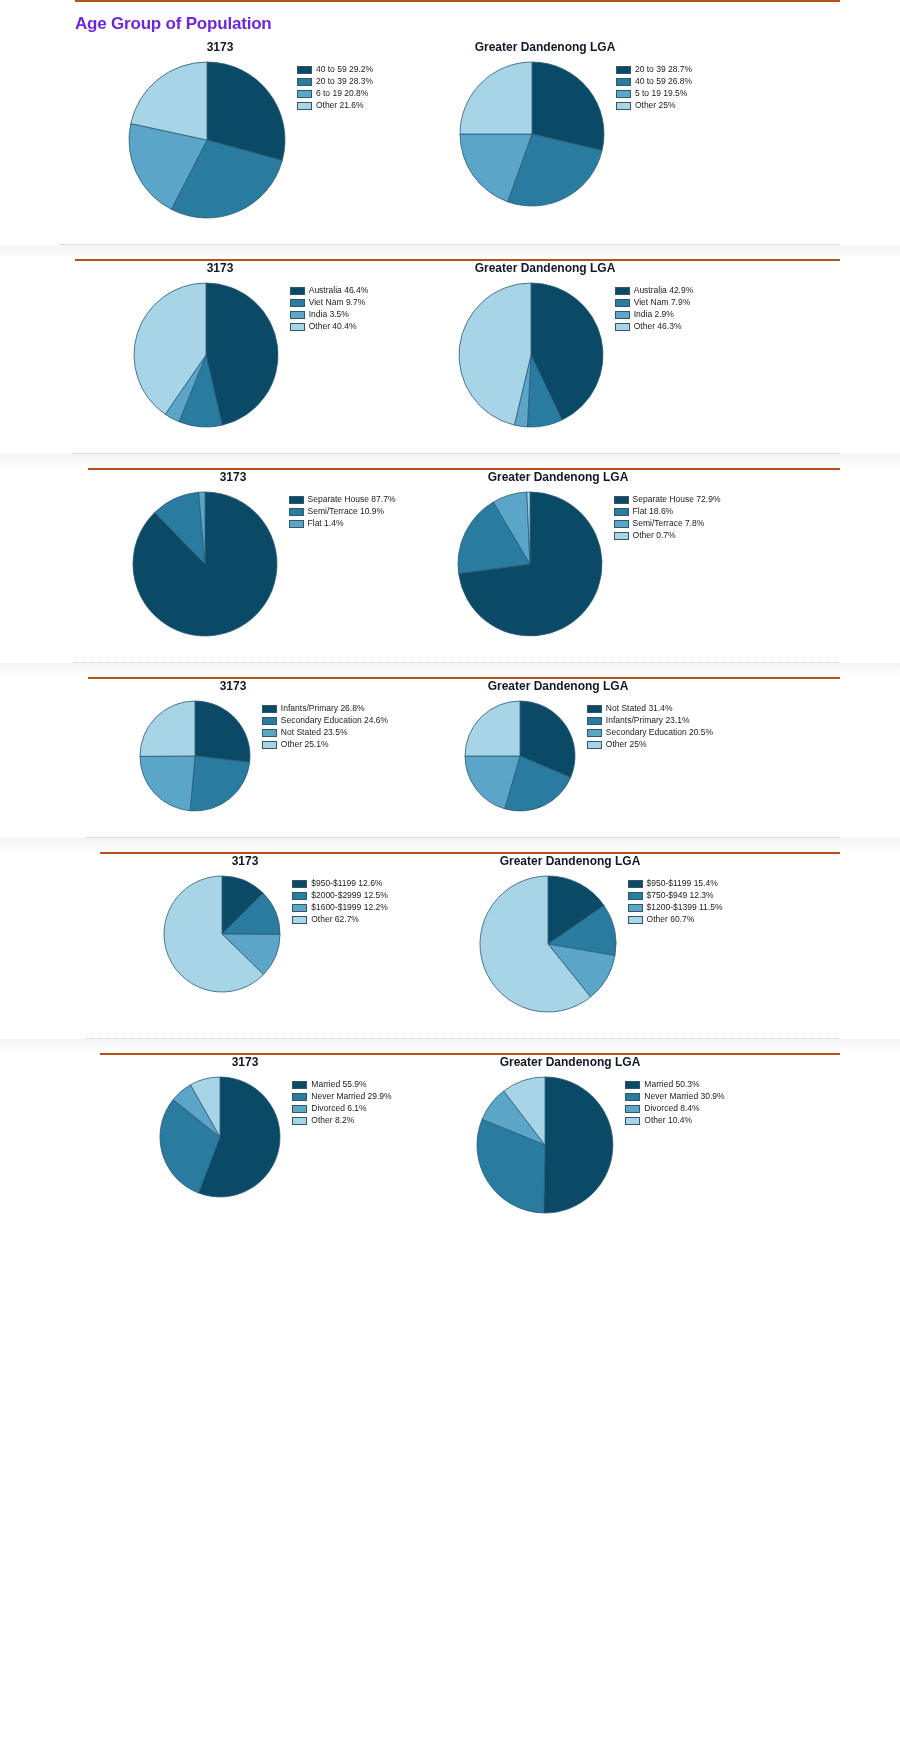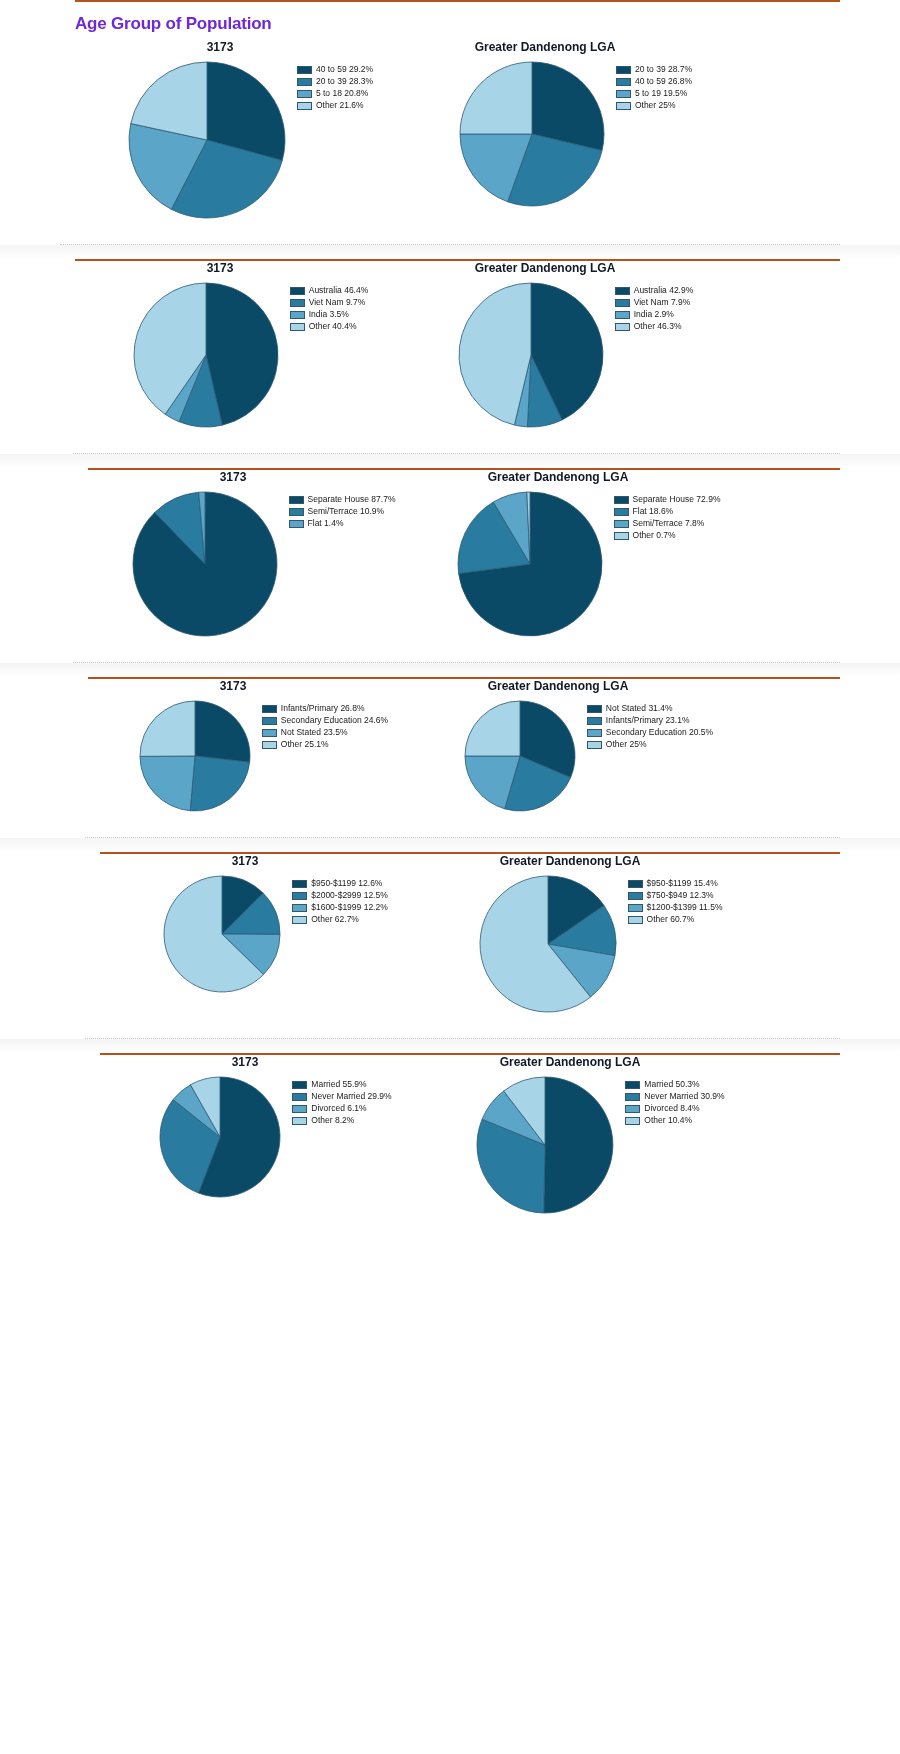--- a/index.html
+++ b/index.html
@@ -132,21 +132,21 @@
                 <div class="legend-row">
                   <span class="legend-swatch" style="background: rgb(11, 74, 102);"></span>
                   <span class="legend-text">40 to 59 29.2%</span>
                 </div>
                 <div class="legend-row">
                   <span class="legend-swatch" style="background: rgb(42, 123, 160);"></span>
                   <span class="legend-text">20 to 39 28.3%</span>
                 </div>
                 <div class="legend-row">
                   <span class="legend-swatch" style="background: rgb(91, 166, 200);"></span>
-                  <span class="legend-text">5 to 18 20.8%</span>
+                  <span class="legend-text">6 to 19 20.8%</span>
                 </div>
                 <div class="legend-row">
                   <span class="legend-swatch" style="background: rgb(168, 212, 232);"></span>
                   <span class="legend-text">Other 21.6%</span>
                 </div>
               </div>
             </div>
           </div>
           <div class="chart-block" style="width: 320px;">
             <div class="chart-title" style="margin-left: -60px;">Greater Dandenong LGA</div>

